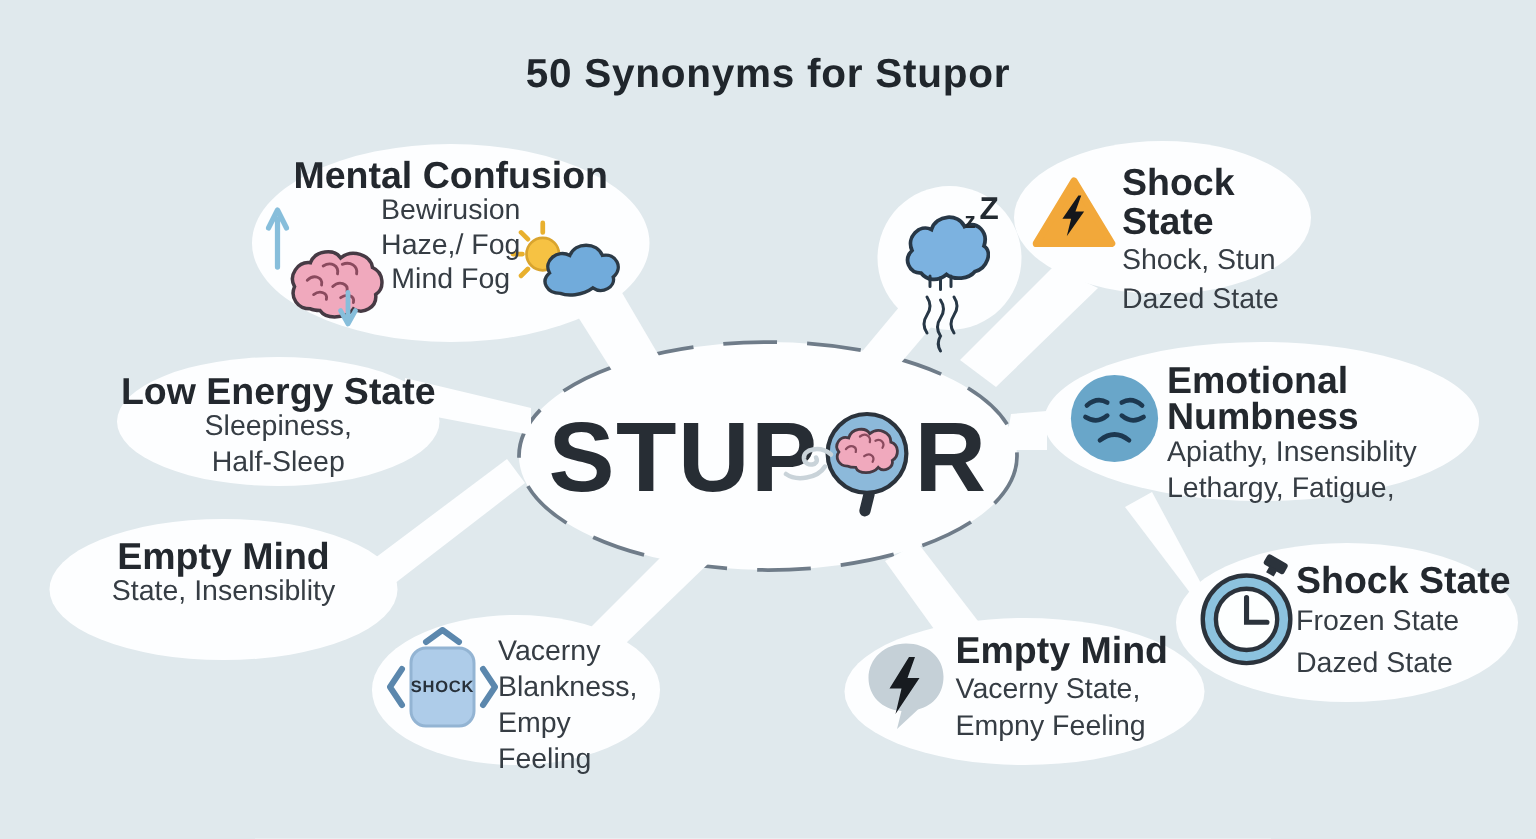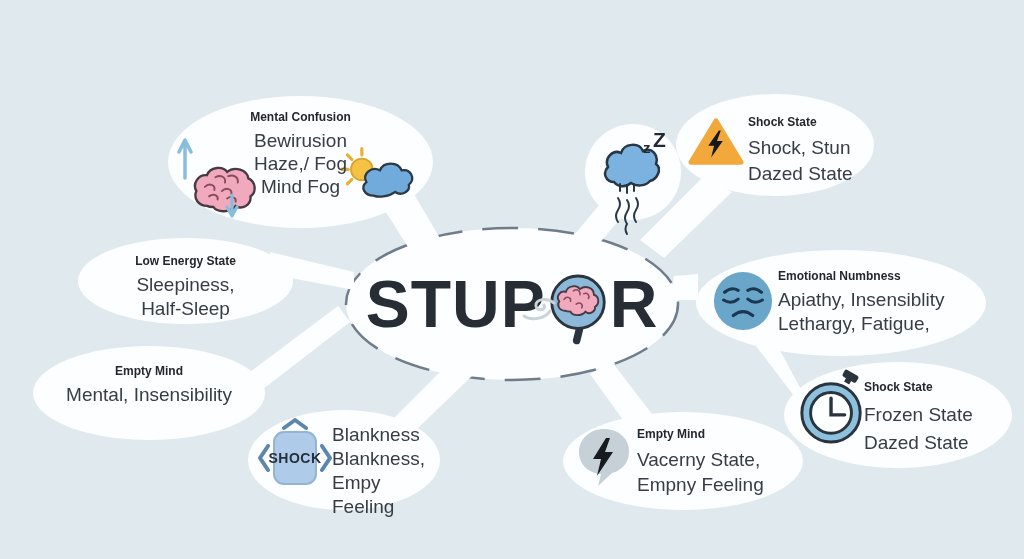--- a/index.html
+++ b/index.html
@@ -12,56 +12,57 @@
   #tails-layer{position:absolute;left:0;top:0;z-index:1;}
   .page-title{
     position:absolute;top:34px;left:0;width:100%;text-align:center;
     font-size:27px;font-weight:800;color:#20262c;letter-spacing:.5px;z-index:2;
   }
   .bubble{
     position:absolute;background:#fdfeff;border-radius:50%;z-index:2;
   }
   .btext{position:relative;text-align:center;font-size:19px;line-height:23px;color:#363d44;}
   .btext.left{text-align:left;}
-  .btitle{font-weight:800;color:#23282e;font-size:12px;}
+  .btitle{font-weight:800;color:#23282e;font-size:25px;}
   .icn{position:absolute;}
   .center-word{
     position:absolute;left:352px;top:240px;width:320px;height:128px;z-index:3;
     display:flex;align-items:center;justify-content:center;
     font-size:66px;font-weight:800;color:#272d34;letter-spacing:1px;
   }
   .center-word .oicon{position:relative;top:9px;margin:0 2px;}
   .swirl{position:absolute;left:521px;top:297px;width:36px;height:24px;z-index:4;}
   .ztxt{position:absolute;font-weight:800;color:#232a31;z-index:3;}
   .z-small{left:58px;top:15px;font-size:15px;}
   .z-large{left:68px;top:4px;font-size:21px;}
   .shock-label{
     position:absolute;left:16px;top:14px;width:42px;height:52px;
     display:flex;align-items:center;justify-content:center;
-    font-size:14px;font-weight:800;letter-spacing:.5px;color:#27303a;
+    font-size:11px;font-weight:800;letter-spacing:.5px;color:#27303a;
   }
 </style>
 </head>
 <body>
 
 <div id="canvas">
 
   <svg id="tails-layer" width="1024" height="559" viewBox="0 0 1024 559">
     <ellipse cx="512" cy="304" rx="166" ry="76" fill="#fdfeff" stroke="#6f7c89" stroke-width="2.5" stroke-dasharray="36 20"></ellipse>
     <path d="M382,206 L414,194 L448,252 L420,266 Z" fill="#fdfeff"></path>
     <path d="M270,252 L270,274 L354,290 L354,272 Z" fill="#fdfeff"></path>
     <path d="M250,372 L254,396 L350,322 L338,306 Z" fill="#fdfeff"></path>
     <path d="M394,418 L416,430 L474,374 L454,358 Z" fill="#fdfeff"></path>
     <path d="M600,204 L626,212 L592,252 L570,240 Z" fill="#fdfeff"></path>
     <path d="M702,178 L732,192 L664,258 L640,240 Z" fill="#fdfeff"></path>
     <path d="M698,274 L698,300 L670,300 L674,276 Z" fill="#fdfeff"></path>
     <path d="M794,396 L812,410 L768,328 L750,338 Z" fill="#fdfeff"></path>
     <path d="M626,424 L652,414 L612,362 L590,374 Z" fill="#fdfeff"></path>
   </svg>
 
+  <div class="page-title">50 Synonyms for Stupor</div>
 
   <div class="center-word">
     <span>STUP</span>
     <svg class="oicon" width="60" height="81" viewBox="0 0 64 86">
       <g transform="rotate(14 32 66)">
           <rect x="28" y="56" width="8" height="20" rx="4" fill="#2b333c"></rect>
         </g>
       <circle cx="32" cy="31" r="28" fill="#8cb9da" stroke="#2b333c" stroke-width="3"></circle>
       <path d="M18,40 C12,40 9,34 12,30 C8,25 13,18 19,20 C21,13 31,12 34,17 C40,12 49,16 49,23 C55,25 55,33 50,36 C51,41 44,45 40,41 C36,46 26,46 24,41 C22,41 20,41 18,40 Z" fill="#f0a9bd" stroke="#463a44" stroke-width="2"></path>
       <path d="M17,28 C20,24 25,26 24,30 M27,19 C31,16 35,19 34,23 M38,22 C42,20 45,24 43,27 M30,33 C34,30 38,33 36,37" fill="none" stroke="#8a4a5e" stroke-width="1.6" stroke-linecap="round"></path>
@@ -106,36 +107,36 @@
     <div class="btext" style="padding-top:11px;line-height:24px;">
       <div class="btitle">Low Energy State</div>
       <div>Sleepiness,</div>
       <div>Half-Sleep</div>
     </div>
   </div>
 
   <div class="bubble" style="left:33px;top:346px;width:232px;height:94px;">
     <div class="btext" style="padding-top:14px;">
       <div class="btitle">Empty Mind</div>
-      <div>Mental, Insensibility</div>
+      <div>State, Insensiblity</div>
     </div>
   </div>
 
   <div class="bubble" style="left:248px;top:410px;width:192px;height:100px;">
     <div class="icn" style="left:10px;top:8px;width:74px;height:80px;">
       <svg width="74" height="80" viewBox="0 0 74 80">
         <rect x="16" y="14" width="42" height="52" rx="10" fill="#aecce9" stroke="#93b4d3" stroke-width="2"></rect>
         <polyline points="26,10 37,2 48,10" fill="none" stroke="#5b87ad" stroke-width="4" stroke-linecap="round" stroke-linejoin="round"></polyline>
         <polyline points="10,28 2,40 10,52" fill="none" stroke="#5b87ad" stroke-width="4" stroke-linecap="round" stroke-linejoin="round"></polyline>
         <polyline points="64,28 72,40 64,52" fill="none" stroke="#5b87ad" stroke-width="4" stroke-linecap="round" stroke-linejoin="round"></polyline>
       </svg>
       <span class="shock-label">SHOCK</span>
     </div>
     <div class="btext left" style="margin-left:84px;padding-top:13px;line-height:24px;">
-      <div>Blankness</div>
+      <div>Vacerny</div>
       <div>Blankness,</div>
       <div>Empy Feeling</div>
     </div>
   </div>
 
   <div class="bubble" style="left:585px;top:124px;width:96px;height:96px;">
     <svg class="icn" style="left:15px;top:12px;" width="60" height="116" viewBox="0 0 60 116">
       <path d="M14,46 C6,46 2,37 8,31 C4,22 13,13 21,17 C24,7 39,6 43,15 C52,11 59,19 56,28 C62,32 58,43 50,45 C46,50 36,51 31,47 C25,52 18,51 14,46 Z" fill="#7cb2e0" stroke="#273746" stroke-width="2.5"></path>
       <path d="M20,48 v7 M27,49 v8 M34,48 v7" stroke="#273746" stroke-width="2" stroke-linecap="round"></path>
       <path d="M18,62 q4,6 0,12 q-4,6 0,12 M27,64 q4,6 0,12 q-4,6 0,12 q-3,5 0,10 M36,62 q4,6 0,12 q-4,6 0,12" fill="none" stroke="#273746" stroke-width="2" stroke-linecap="round"></path>
@@ -149,21 +150,21 @@
       <path d="M29,4 L55,47 L3,47 Z" fill="#f2a83a" stroke="#f2a83a" stroke-width="5" stroke-linejoin="round"></path>
       <polygon points="32,14 21,30 27,30 24,42 36,25 30,25 34,14" fill="#14171b"></polygon>
     </svg>
     <div class="btext left" style="margin-left:72px;padding-top:15px;line-height:26px;">
       <div class="btitle">Shock State</div>
       <div>Shock, Stun</div>
       <div>Dazed State</div>
     </div>
   </div>
 
-  <div class="bubble" style="left:696px;top:250px;width:290px;height:106px;">
+  <div class="bubble" style="left:696px;top:228px;width:290px;height:106px;">
     <svg class="icn" style="left:16px;top:20px;" width="62" height="62" viewBox="0 0 64 64">
       <circle cx="32" cy="32" r="30" fill="#69a6c9"></circle>
       <path d="M13,23 Q20,17 27,21 M12,31 Q20,36 27,30 M37,21 Q44,17 51,23 M37,30 Q44,36 52,31 M22,47 Q32,39 42,47" fill="none" stroke="#1c3850" stroke-width="3.2" stroke-linecap="round"></path>
     </svg>
     <div class="btext left" style="margin-left:82px;padding-top:14px;line-height:24px;">
       <div class="btitle">Emotional Numbness</div>
       <div>Apiathy, Insensiblity</div>
       <div>Lethargy, Fatigue,</div>
     </div>
   </div>

